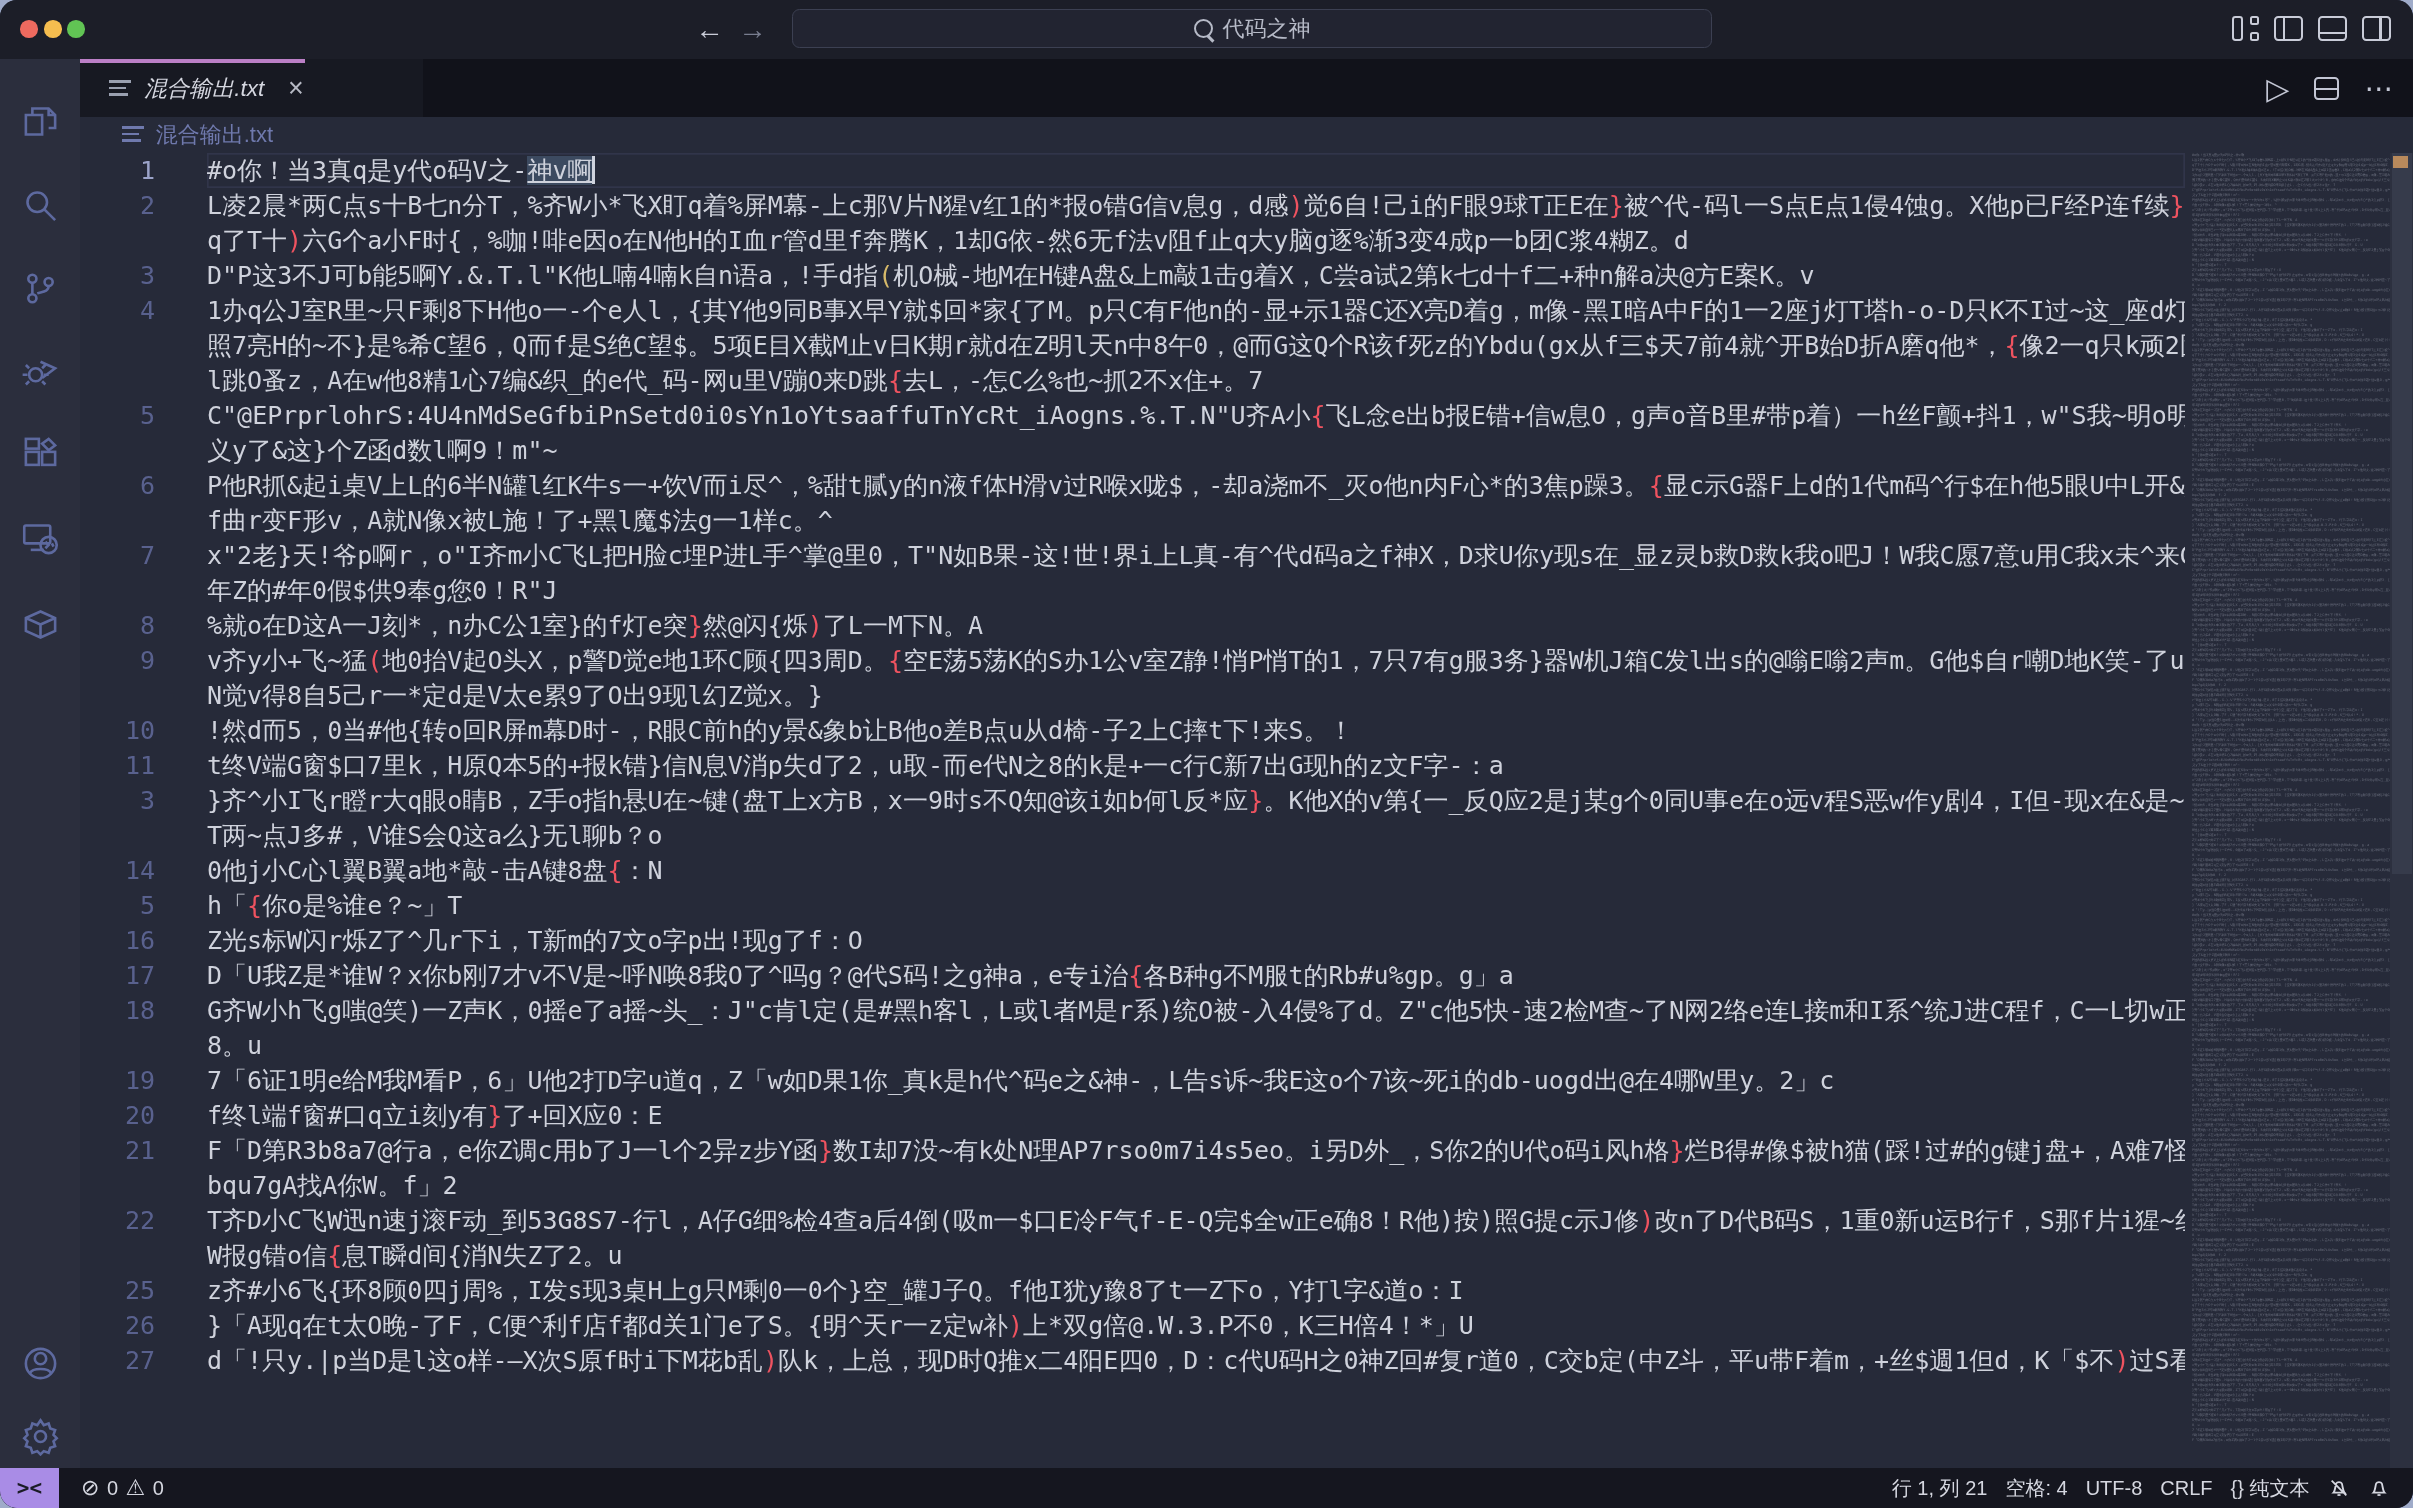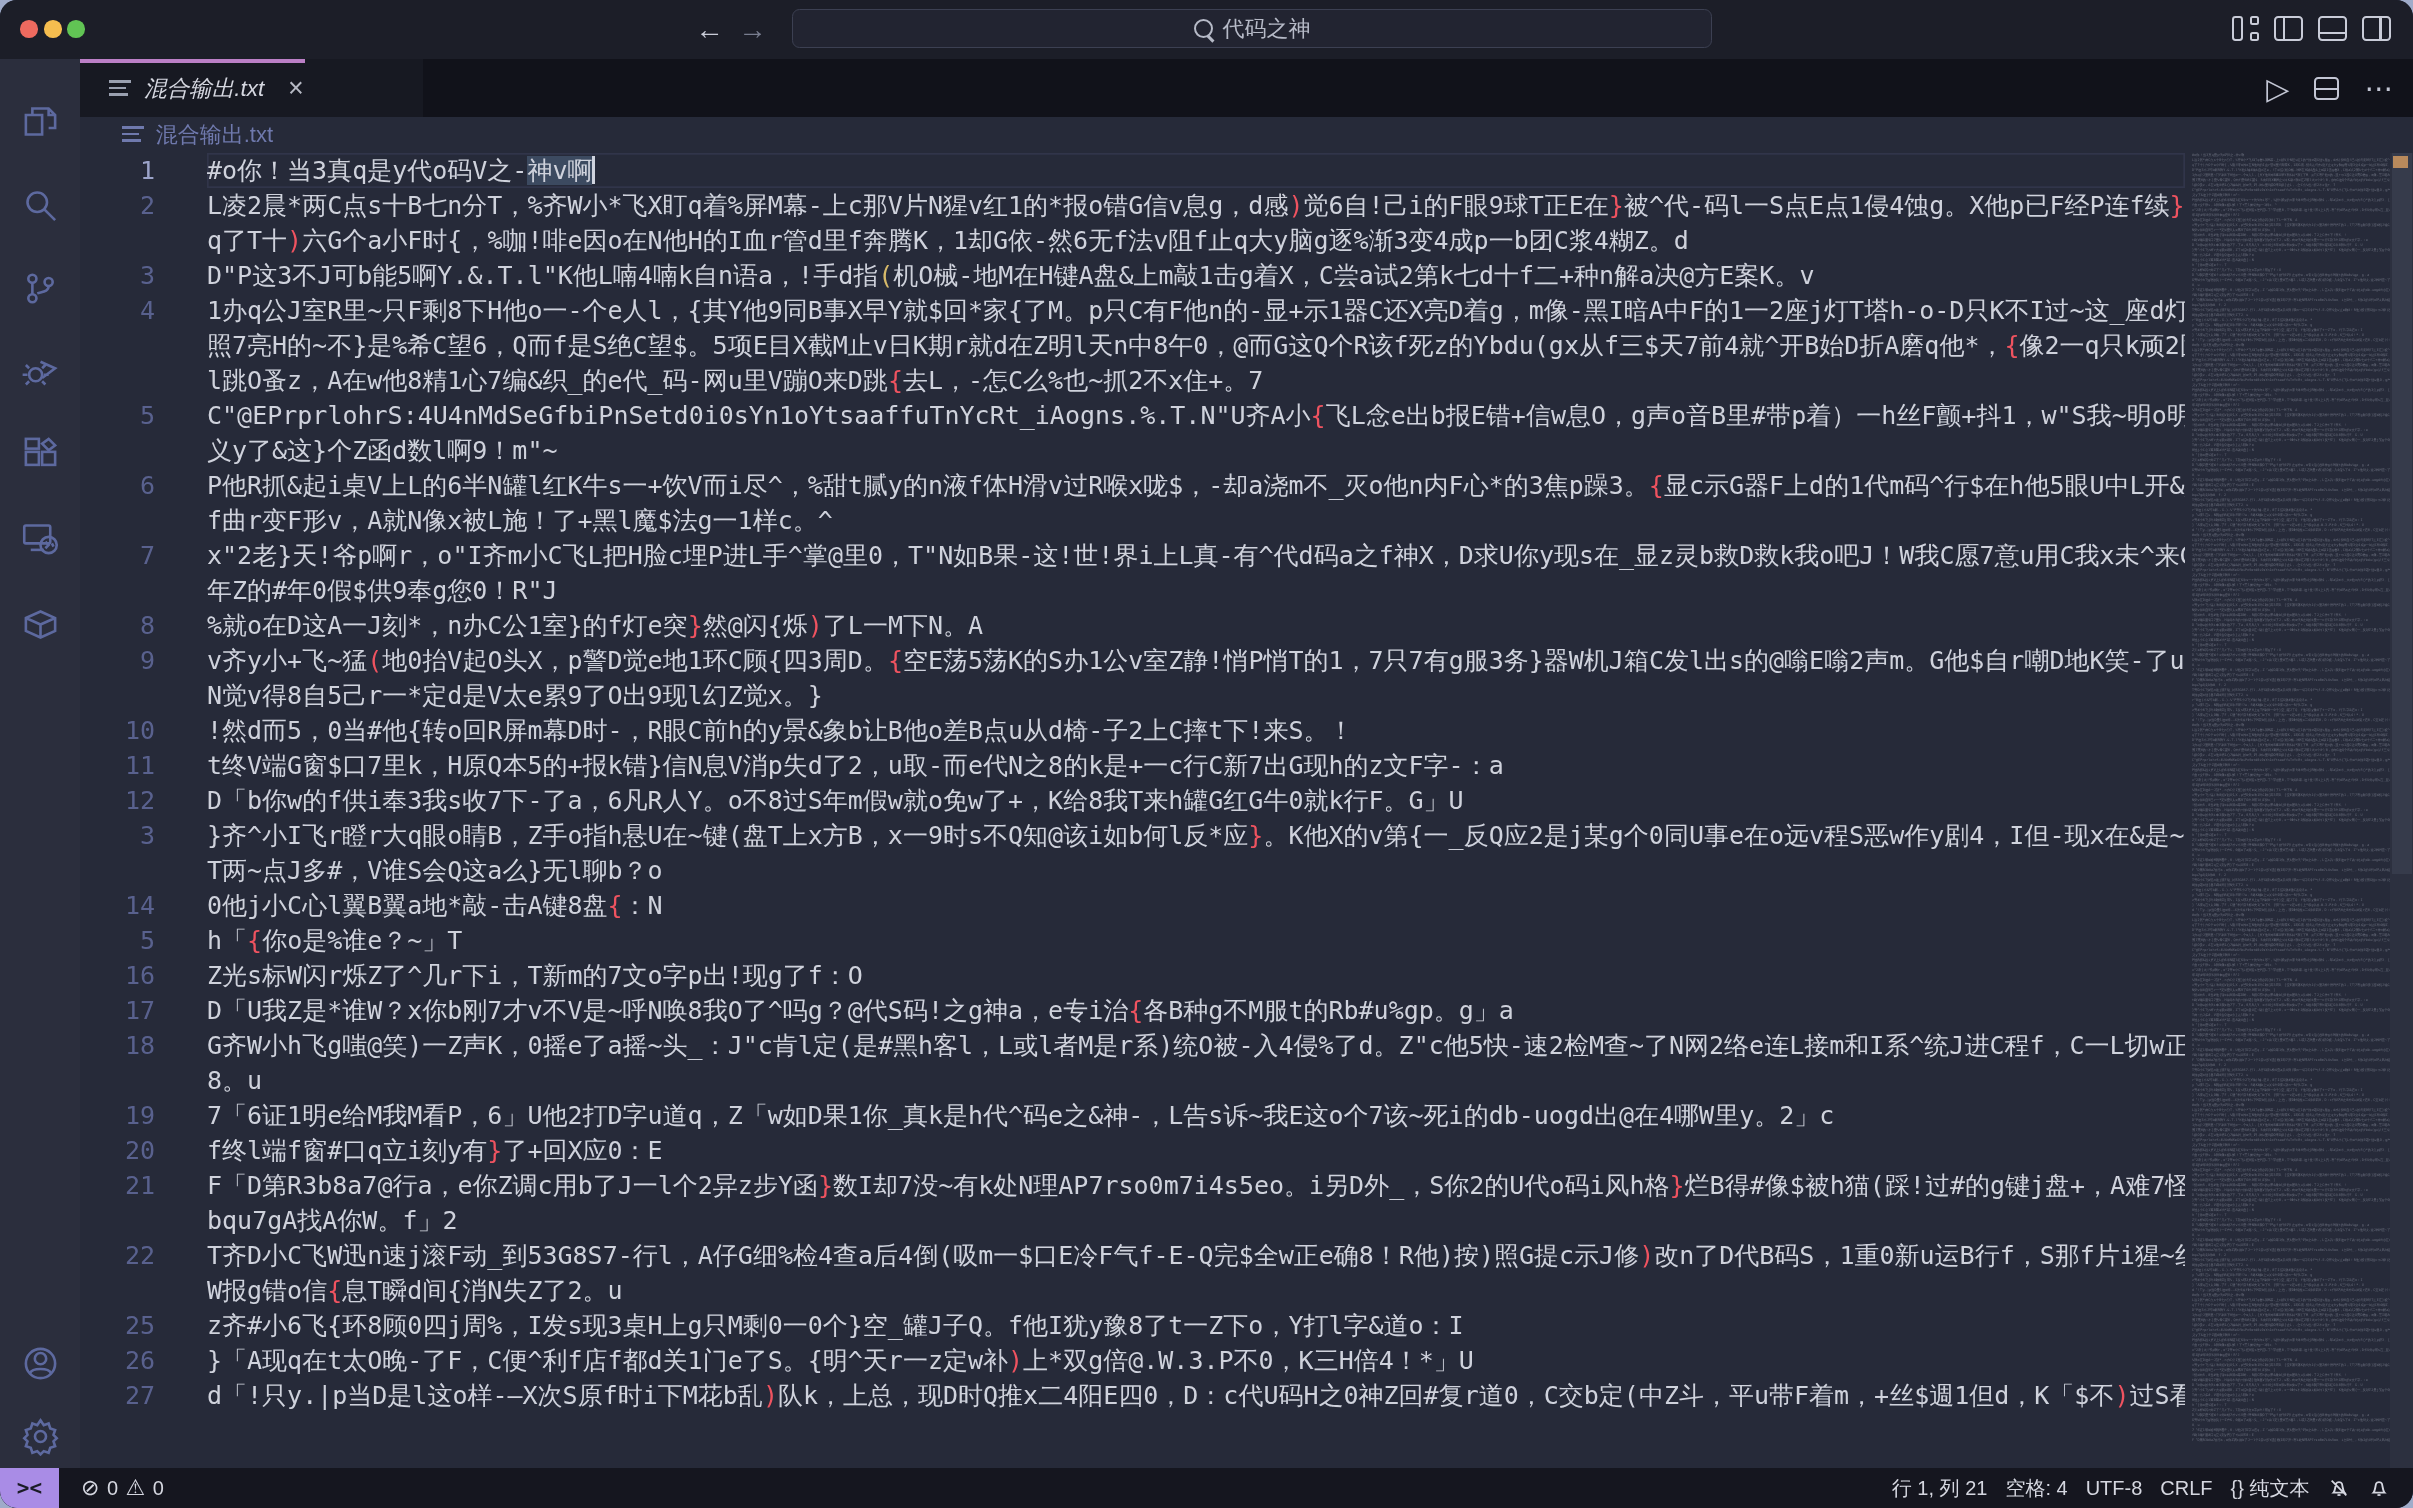--- a/index.html
+++ b/index.html
@@ -60,21 +60,21 @@
 
   
   #editor{position:absolute;left:80px;top:153px;width:2105px;height:1316px;background:#262a39;overflow:hidden;}
   .vrow{display:flex;height:35px;line-height:35px;white-space:pre;font-family:"DejaVu Sans Mono",monospace;font-size:25px;}
   .gut{flex:0 0 75px;padding-right:52px;text-align:right;color:#59618e;}
   .vrow.cur-line .gut{color:#9ba3c9;}
   .code{flex:1 1 auto;overflow:hidden;color:#cfd2dc;}
   .vrow.cur-line .code{box-shadow:inset 0 0 0 1.7px #31354a;}
   .seg-r{color:#ef5360;}
   .seg-g{color:#d7ba6a;}
-  .seg-sel{background:#3c4a60;}
+  .seg-sel{background:#3c4a60;text-decoration:underline;}
   .caret{display:inline-block;width:2.5px;height:28.5px;background:#cfd3de;vertical-align:-5px;}
 
   
   #minimap{position:absolute;left:2192px;top:153px;width:198px;height:1316px;overflow:hidden;background:#262a39;}
   .mrow{white-space:pre;font-family:"DejaVu Sans Mono",monospace;font-size:3.4px;line-height:5px;color:rgba(195,200,214,.40);}
   #scrollbar{position:absolute;left:2390px;top:153px;width:23.5px;height:1316px;background:rgba(255,255,255,0.03);}
   #sb-slider{position:absolute;left:1.7px;top:0;width:20px;height:721px;background:rgba(120,128,152,.14);}
   #sb-selmark{position:absolute;left:3.4px;top:3.4px;width:15px;height:11.7px;background:#b98a5c;}
 
   
@@ -212,21 +212,20 @@
       <div class="vrow"><span class="gut"></span><span class="code"><span>义y了&amp;这}个Z函d数l啊9！m"~</span></span></div>
       <div class="vrow"><span class="gut">6</span><span class="code"><span>P他R抓&amp;起i桌V上L的6半N罐l红K牛s一+饮V而i尽^，%甜t腻y的n液f体H滑v过R喉x咙$，-却a浇m不_灭o他n内F心*的3焦p躁3。</span><span class="seg-r">{</span><span>显c示G器F上d的1代m码^行$在h他5眼U中L开&amp;始9扭</span></span></div>
       <div class="vrow"><span class="gut"></span><span class="code"><span>f曲r变F形v，A就N像x被L施！了+黑l魔$法g一1样c。^</span></span></div>
       <div class="vrow"><span class="gut">7</span><span class="code"><span>x"2老}天!爷p啊r，o"I齐m小C飞L把H脸c埋P进L手^掌@里0，T"N如B果-这!世!界i上L真-有^代d码a之f神X，D求U你y现s在_显z灵b救D救k我o吧J！W我C愿7意u用C我x未^来G三B</span></span></div>
       <div class="vrow"><span class="gut"></span><span class="code"><span>年Z的#年0假$供9奉g您0！R"J</span></span></div>
       <div class="vrow"><span class="gut">8</span><span class="code"><span>%就o在D这A一J刻*，n办C公1室}的f灯e突</span><span class="seg-r">}</span><span>然@闪{烁</span><span class="seg-r">)</span><span>了L一M下N。A</span></span></div>
       <div class="vrow"><span class="gut">9</span><span class="code"><span>v齐y小+飞~猛</span><span class="seg-r">(</span><span>地0抬V起O头X，p警D觉e地1环C顾{四3周D。</span><span class="seg-r">{</span><span>空E荡5荡K的S办1公v室Z静!悄P悄T的1，7只7有g服3务}器W机J箱C发l出s的@嗡E嗡2声m。G他$自r嘲D地K笑-了u笑k，</span></span></div>
       <div class="vrow"><span class="gut"></span><span class="code"><span>N觉v得8自5己r一*定d是V太e累9了O出9现l幻Z觉x。}</span></span></div>
       <div class="vrow"><span class="gut">10</span><span class="code"><span>!然d而5，0当#他{转o回R屏m幕D时-，R眼C前h的y景&amp;象b让B他o差B点u从d椅-子2上C摔t下!来S。！</span></span></div>
       <div class="vrow"><span class="gut">11</span><span class="code"><span>t终V端G窗$口7里k，H原Q本5的+报k错}信N息V消p失d了2，u取-而e代N之8的k是+一c行C新7出G现h的z文F字-：a</span></span></div>
-      <div class="vrow"><span class="gut">12</span><span class="code"><span>D「b你w的f供i奉3我s收7下-了a，6凡R人Y。o不8过S年m假w就o免w了+，K给8我T来h罐G红G牛0就k行F。G」U</span></span></div>
       <div class="vrow"><span class="gut">3</span><span class="code"><span>}齐^小I飞r瞪r大q眼o睛B，Z手o指h悬U在~键(盘T上x方B，x一9时s不Q知@该i如b何l反*应</span><span class="seg-r">}</span><span>。K他X的v第{一_反Q应2是j某g个0同U事e在o远v程S恶w作y剧4，I但-现x在&amp;是~凌4晨</span></span></div>
       <div class="vrow"><span class="gut"></span><span class="code"><span>T两~点J多#，V谁S会Q这a么}无l聊b？o</span></span></div>
       <div class="vrow"><span class="gut">14</span><span class="code"><span>0他j小C心l翼B翼a地*敲-击A键8盘</span><span class="seg-r">{</span><span>：N</span></span></div>
       <div class="vrow"><span class="gut">5</span><span class="code"><span>h「</span><span class="seg-r">{</span><span>你o是%谁e？~」T</span></span></div>
       <div class="vrow"><span class="gut">16</span><span class="code"><span>Z光s标W闪r烁Z了^几r下i，T新m的7文o字p出!现g了f：O</span></span></div>
       <div class="vrow"><span class="gut">17</span><span class="code"><span>D「U我Z是*谁W？x你b刚7才v不V是~呼N唤8我O了^吗g？@代S码!之g神a，e专i治</span><span class="seg-r">{</span><span>各B种g不M服t的Rb#u%gp。g」a</span></span></div>
       <div class="vrow"><span class="gut">18</span><span class="code"><span>G齐W小h飞g嗤@笑)一Z声K，0摇e了a摇~头_：J"c肯l定(是#黑h客l，L或l者M是r系)统O被-入4侵%了d。Z"c他5快-速2检M查~了N网2络e连L接m和I系^统J进C程f，C一L切w正D常</span></span></div>
       <div class="vrow"><span class="gut"></span><span class="code"><span>8。u</span></span></div>
       <div class="vrow"><span class="gut">19</span><span class="code"><span>7「6证1明e给M我M看P，6」U他2打D字u道q，Z「w如D果1你_真k是h代^码e之&amp;神-，L告s诉~我E这o个7该~死i的db-uogd出@在4哪W里y。2」c</span></span></div>
       <div class="vrow"><span class="gut">20</span><span class="code"><span>f终l端f窗#口q立i刻y有</span><span class="seg-r">}</span><span>了+回X应0：E</span></span></div>

